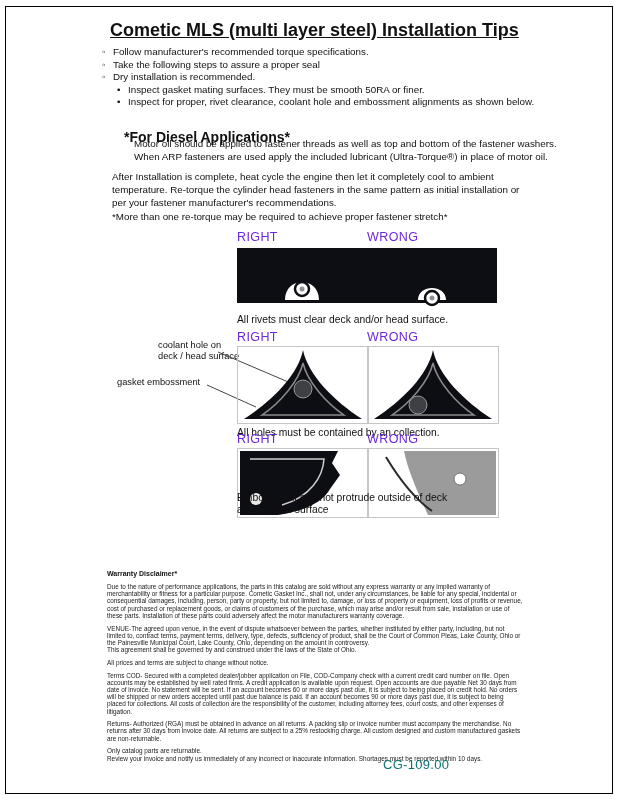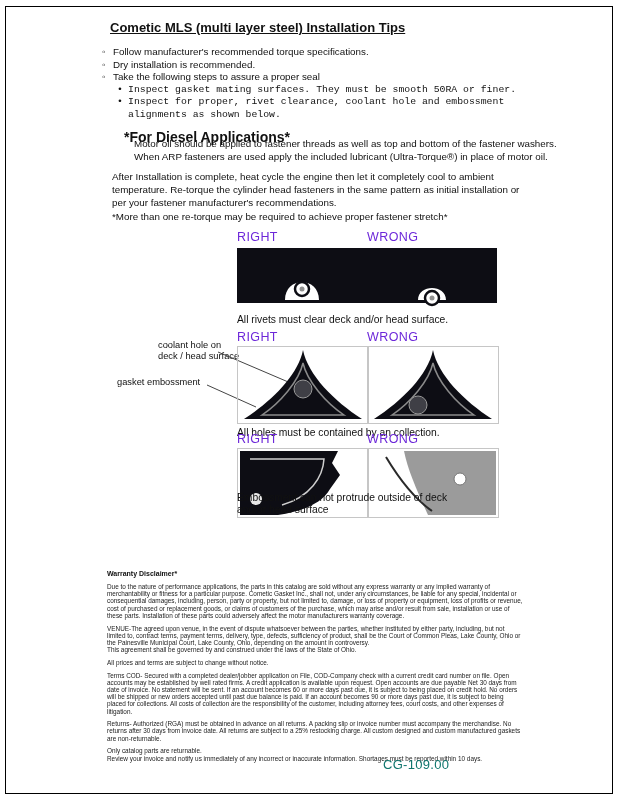--- a/index.html
+++ b/index.html
@@ -7,27 +7,27 @@
     width:618px; height:800px; background:#ffffff; position:relative;
     font-family:"Liberation Sans", sans-serif; color:#111;
     overflow:hidden;
   }
   .abs { position:absolute; }
   .frame {
     position:absolute; left:5px; top:6px; right:5px; bottom:6px;
     border:1px solid #000; pointer-events:none;
   }
   .title {
-    left:110px; top:20px; font-size:13px; font-weight:bold;
+    left:110px; top:20px; font-size:18px; font-weight:bold;
     text-decoration:underline; margin:0;
   }
   .tips { left:102px; top:46px; width:440px; }
   .tip { font-size:9.8px; line-height:12.6px; position:relative; padding-left:11px; }
   .tip.l1::before { content:"\25E6"; position:absolute; left:0; top:0; font-size:9.8px; }
-  .tip.l2 { margin-left:15px;font-family:Liberation Mono, monospace; }
+  .tip.l2 { margin-left:15px; }
   .tip.l2::before { content:"\2022"; position:absolute; left:0; top:0; font-size:9.8px; }
   .diesel-heading { left:112px; top:117px; font-size:14px; font-weight:bold; margin:12px; }
   .para { font-size:9.8px; line-height:13px; margin:0; white-space:pre-line; width:424px; left:112px; }
   .p1 { top:137px;margin-left:22px; }
   .p2 { top:170px; }
   .p3 { top:210px; }
   .dg-label { width:130px; text-align:left; font-size:12.5px; color:#6d28d9; letter-spacing:0.4px; }
   .col-right { left:237px; }
   .col-wrong { left:367px; }
   .lbl-r1 { top:230px; } .lbl-r2 { top:330px; } .lbl-r3 { top:432px; }
@@ -49,22 +49,22 @@
 </style>
 </head>
 <body>
 
 <div class="frame"></div>
 
 <h1 class="abs title">Cometic MLS (multi layer steel) Installation Tips</h1>
 
 <div class="abs tips">
   <div class="tip l1">Follow manufacturer's recommended torque specifications.</div>
+  <div class="tip l1">Take the following steps to assure a proper seal</div>
   <div class="tip l1">Dry installation is recommended.</div>
-  <div class="tip l1">Take the following steps to assure a proper seal</div>
   <div class="tip l2">Inspect gasket mating surfaces.  They must be smooth 50RA or finer.</div>
   <div class="tip l2">Inspect for proper, rivet clearance, coolant hole and embossment alignments as shown below.</div>
 </div>
 
 <h2 class="abs diesel-heading">*For Diesel Applications*</h2>
 <p class="abs para p1">Motor oil should be applied to fastener threads as well as top and bottom of the fastener washers.
 When ARP fasteners are used apply the included lubricant (Ultra-Torque®) in place of motor oil.</p>
 <p class="abs para p2">After Installation is complete, heat cycle the engine then let it completely cool to ambient temperature. Re-torque the cylinder head fasteners in the same pattern as initial installation or per your fastener manufacturer's recommendations.</p>
 <p class="abs para p3">*More than one re-torque may be required to achieve proper fastener stretch*</p>
 

